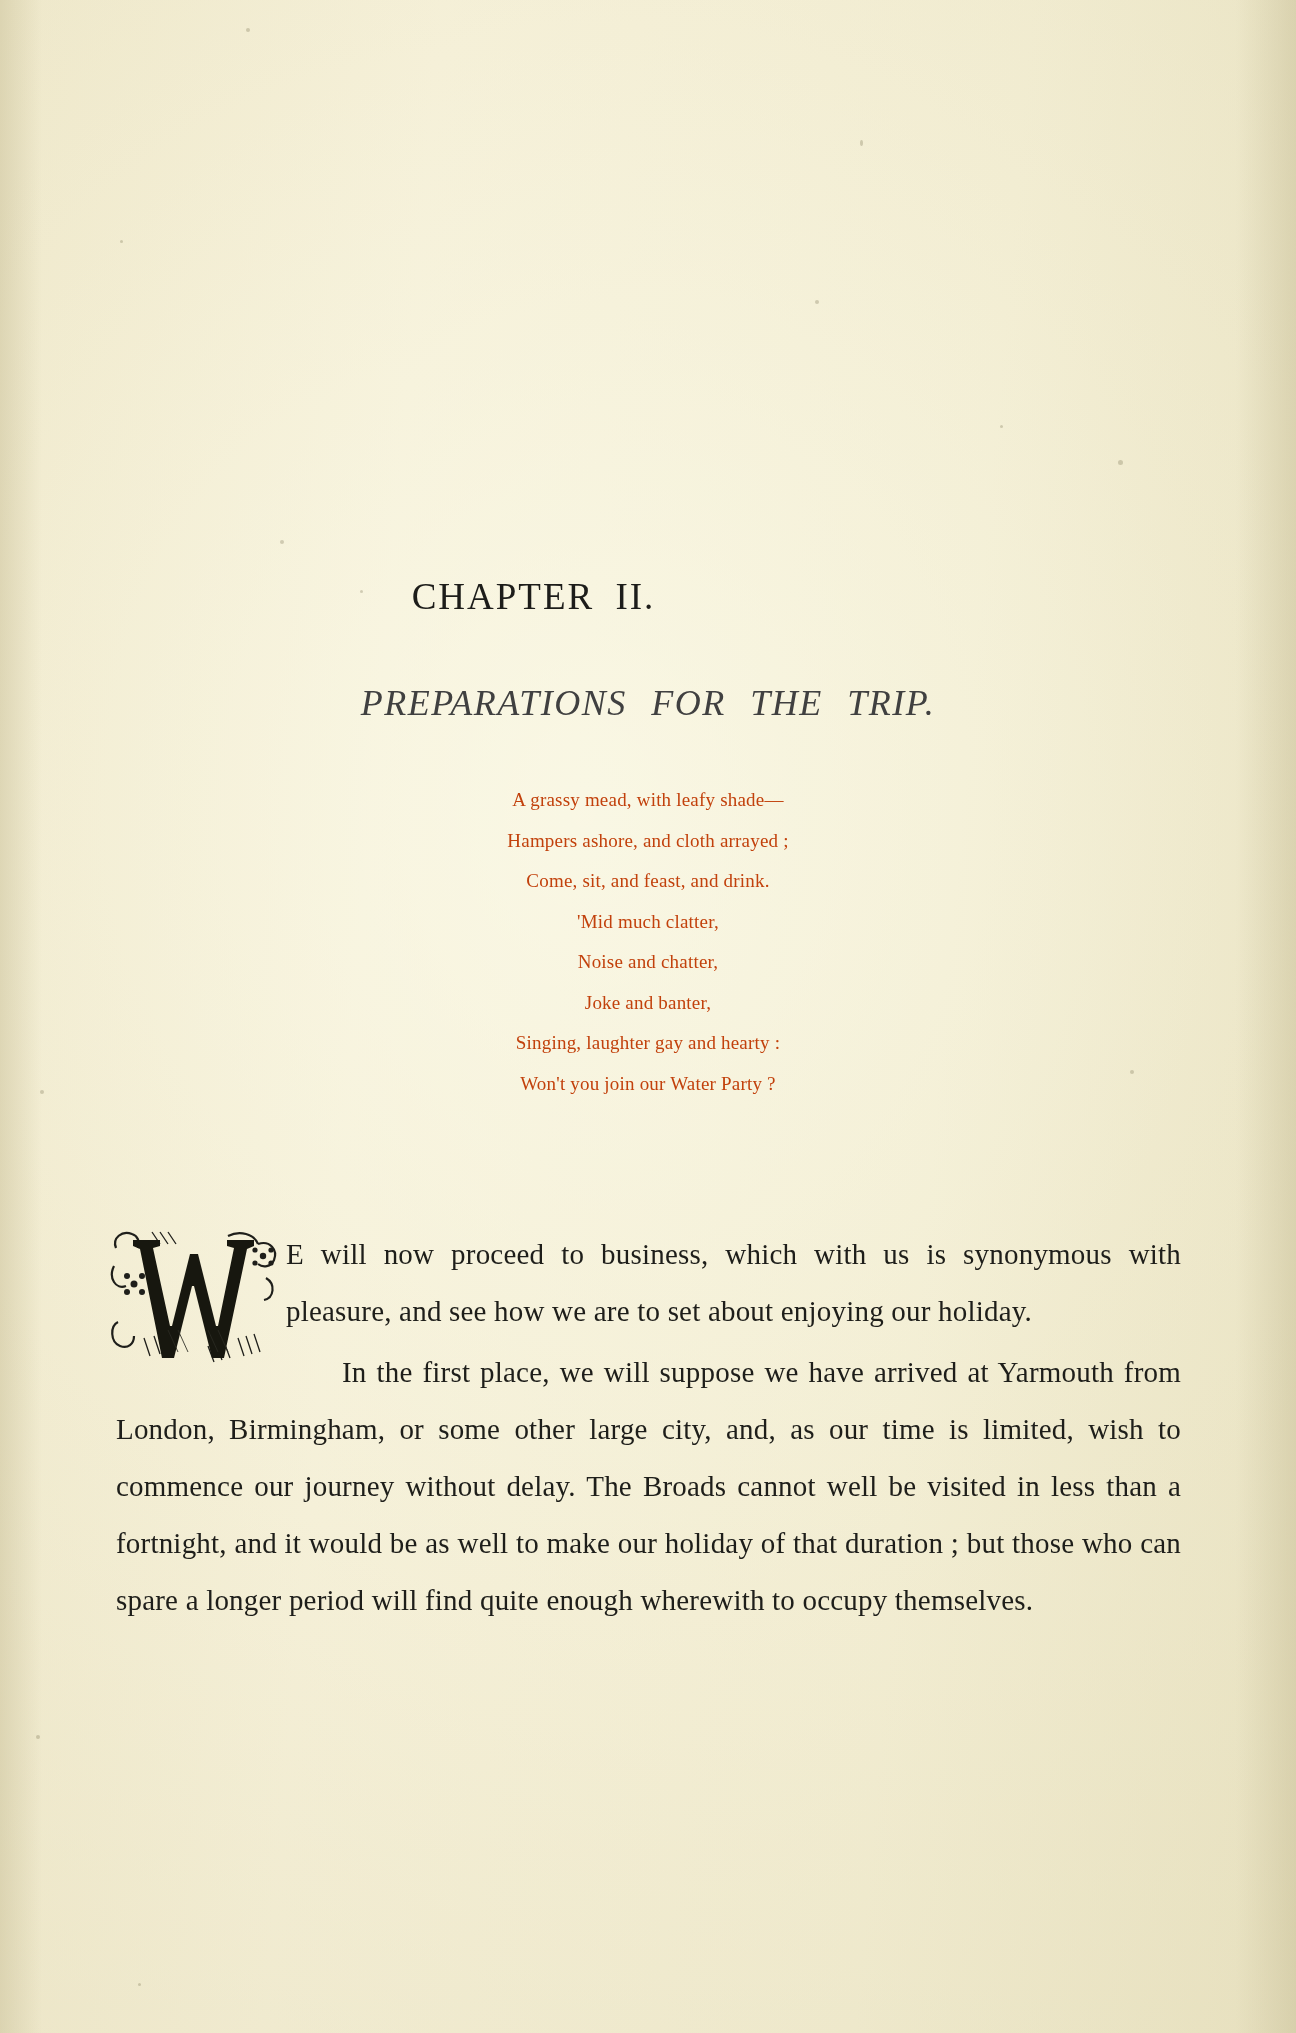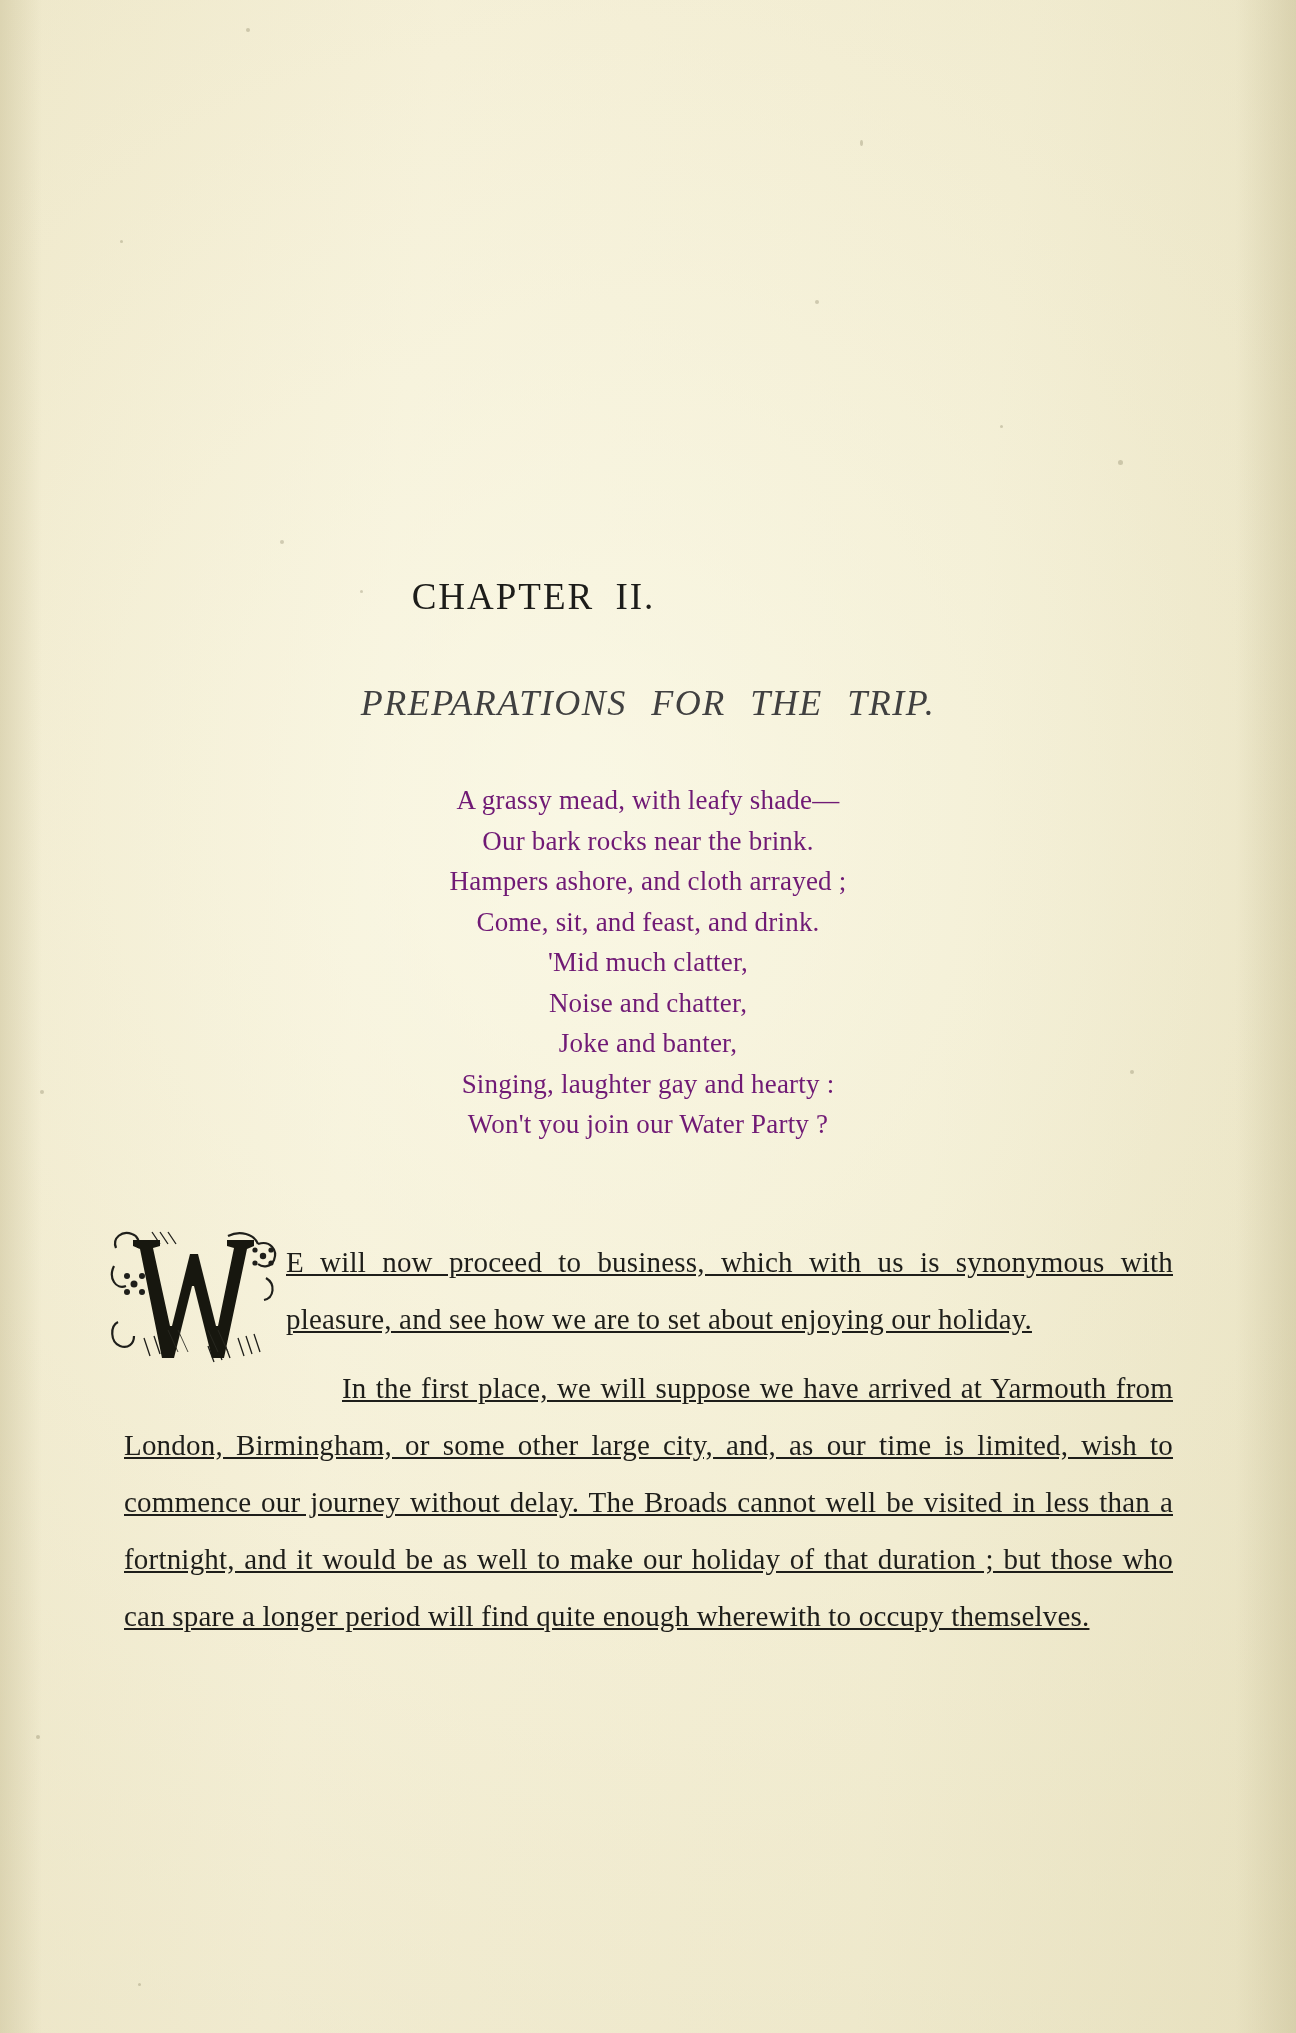--- a/index.html
+++ b/index.html
@@ -74,39 +74,39 @@
     word-spacing: 14px;
     color: #404040;
   }
 
   .poem {
     position: absolute;
     left: 0;
     top: 780px;
     width: 1296px;
     text-align: center;
-    font-size: 27px;
+    font-size: 19px;
     line-height: 40.5px;
-    color: #701a75;
+    color: #c2410c;
     letter-spacing: 0.2px;
   }
   .poem div { white-space: pre; }
 
   .body-text {
     position: absolute;
     left: 112px;
     top: 1222px;
     width: 1073px;
     font-size: 29px;
     line-height: 57px;
     text-align: justify;
     color: #1e1e1a;
     letter-spacing: 0.2px;
   }
-  .body-text p { margin: 12px; text-decoration: underline; }
+  .body-text p { margin: 4px; }
   .para-indent { text-indent: 56px; }
 
   .dropcap-wrap {
     float: left;
     width: 172px;
     height: 152px;
     margin: 4px 6px 0 -4px;
     position: relative;
   }
   .dropcap-wrap svg { display: block; }
@@ -132,21 +132,20 @@
 <div class="speck" style="left:138px;top:1983px;width:3px;height:3px;"></div>
 
 <div class="page-content">
 
   <div class="chapter-heading">CHAPTER  II.</div>
 
   <div class="chapter-subtitle">PREPARATIONS  FOR  THE  TRIP.</div>
 
   <div class="poem">
     <div>A grassy mead, with leafy shade—</div>
-    <div>Our bark rocks near the brink.</div>
     <div>Hampers ashore, and cloth arrayed ;</div>
     <div>Come, sit, and feast, and drink.</div>
     <div>'Mid much clatter,</div>
     <div>Noise and chatter,</div>
     <div>Joke and banter,</div>
     <div>Singing, laughter gay and hearty :</div>
     <div>Won't you join our Water Party ?</div>
   </div>
 
   <div class="body-text">

